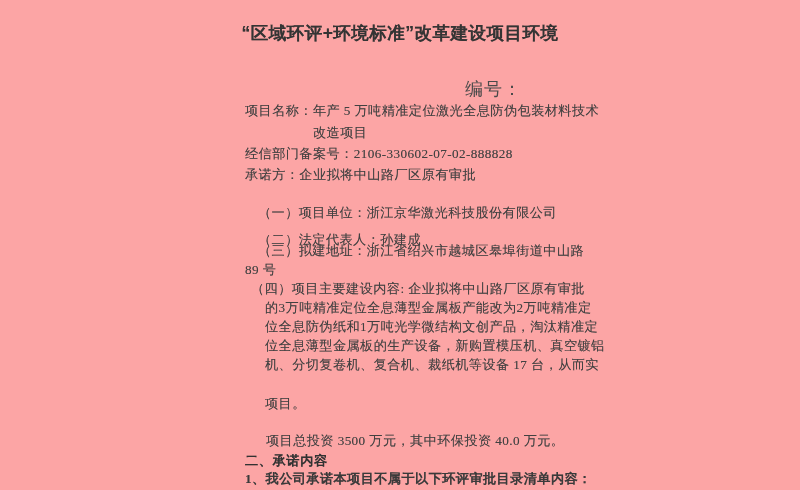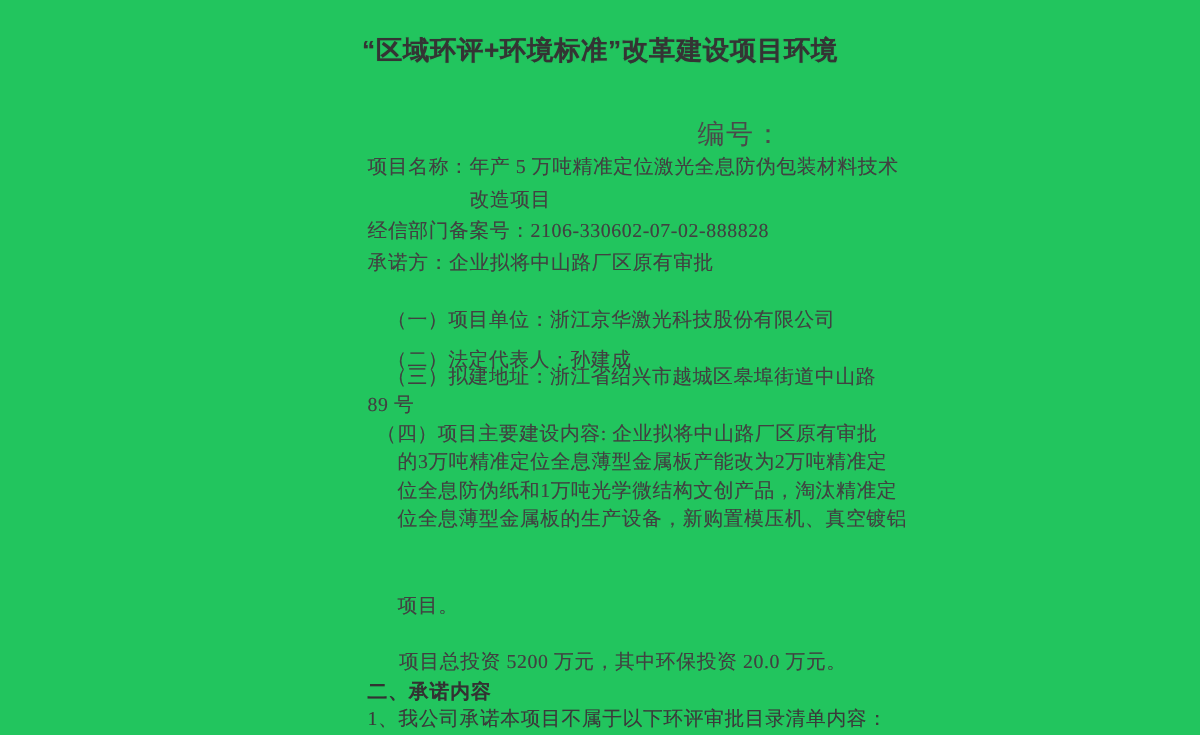--- a/index.html
+++ b/index.html
@@ -1,19 +1,19 @@
 <!DOCTYPE html>
 <html><head>
 <meta charset="utf-8">
 <style>
   html,body{margin:0;padding:0;background:#ffffff;}
   .page{
     position:relative;
     width:800px;height:490px;
-    background:#22c55e;
+    background:#fca5a5;
     overflow:hidden;
     font-family:"Liberation Serif","DejaVu Serif",serif;
     color:#414141;
   }
   .doc-title{
     position:absolute;top:21px;left:0;width:100%;
     text-align:center;
     font-family:"Liberation Sans","DejaVu Sans",sans-serif;
     font-weight:700;
     font-size:17.5px;line-height:25px;
@@ -33,21 +33,21 @@
     color:#414141;
     text-shadow:0 0 0.4px rgba(65,65,65,0.4);
   }
   .ln.heading{
     font-family:"Liberation Sans","DejaVu Sans",sans-serif;
     font-weight:700;
     color:#323232;
     letter-spacing:0.6px;
   }
   .ln.bold-serif{
-    font-weight:400;
+    font-weight:700;
     color:#3a3a3a;
   }
 </style>
 </head>
 <body>
 
 <div class="page">
 
   <div class="doc-title">
     <div>“区域环评+环境标准”改革建设项目环境</div>
@@ -63,20 +63,21 @@
 
   <div class="ln" style="top:205px;left:258px">（一）项目单位：浙江京华激光科技股份有限公司</div>
   <div class="ln" style="top:232px;left:258px">（二）法定代表人：孙建成</div>
   <div class="ln" style="top:243px;left:258px">（三）拟建地址：浙江省绍兴市越城区皋埠街道中山路</div>
   <div class="ln" style="top:262px;left:245px">89 号</div>
 
   <div class="ln" style="top:281px;left:251px">（四）项目主要建设内容: 企业拟将中山路厂区原有审批</div>
   <div class="ln" style="top:300px;left:265px">的3万吨精准定位全息薄型金属板产能改为2万吨精准定</div>
   <div class="ln" style="top:319px;left:265px">位全息防伪纸和1万吨光学微结构文创产品，淘汰精准定</div>
   <div class="ln" style="top:338px;left:265px">位全息薄型金属板的生产设备，新购置模压机、真空镀铝</div>
+  <div class="ln" style="top:357px;left:265px">机、分切复卷机、复合机、裁纸机等设备 17 台，从而实</div>
   <div class="ln" style="top:396px;left:265px">项目。</div>
 
-  <div class="ln" style="top:433px;left:266px">项目总投资 5200 万元，其中环保投资 20.0 万元。</div>
+  <div class="ln" style="top:433px;left:266px">项目总投资 3500 万元，其中环保投资 40.0 万元。</div>
 
   <div class="ln heading" style="top:453px;left:245px">二、承诺内容</div>
   <div class="ln bold-serif" style="top:471px;left:245px">1、我公司承诺本项目不属于以下环评审批目录清单内容：</div>
 
 </div>
 
 </body></html>

